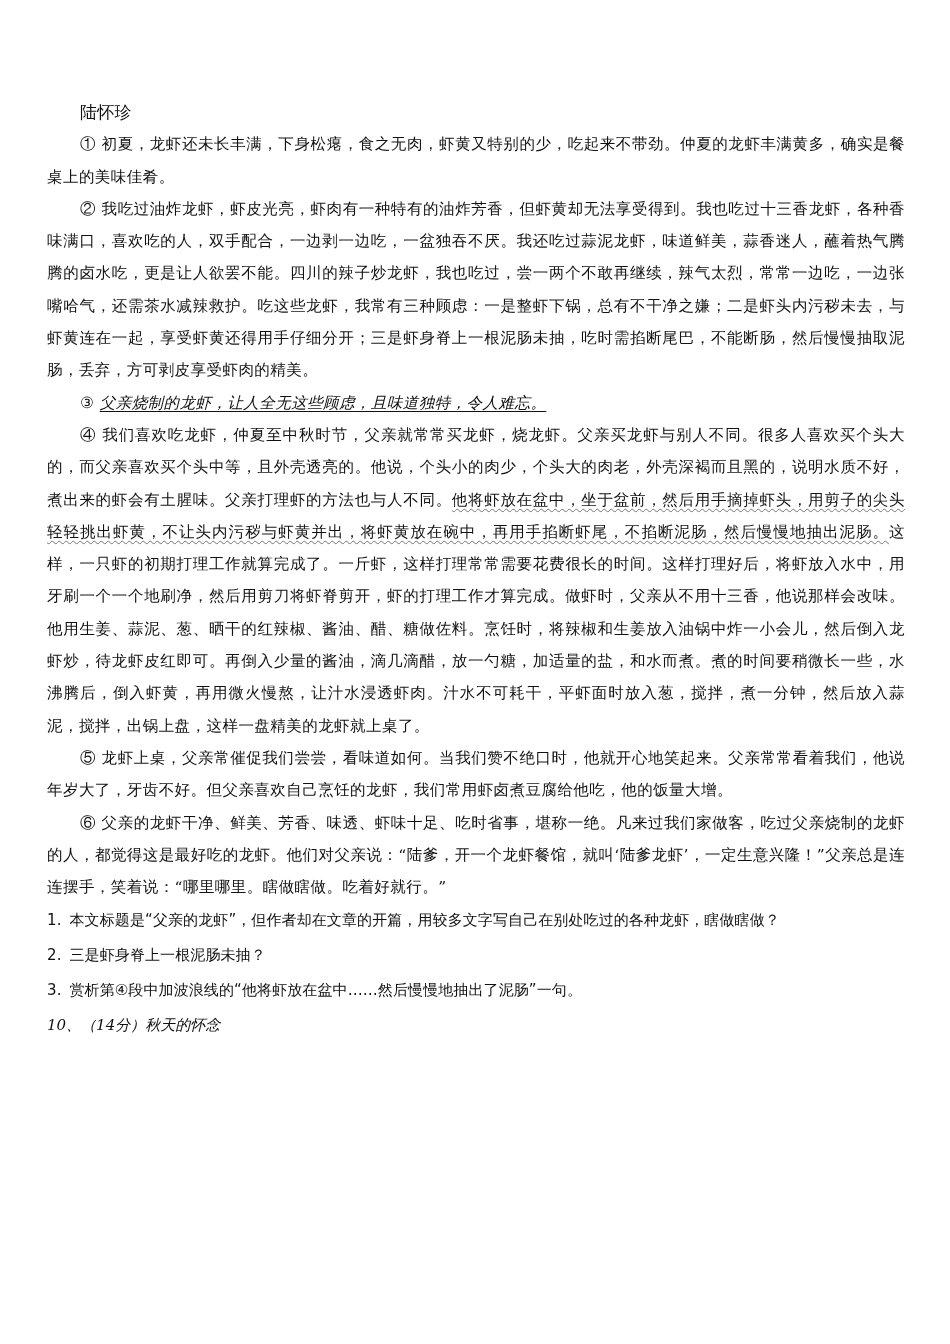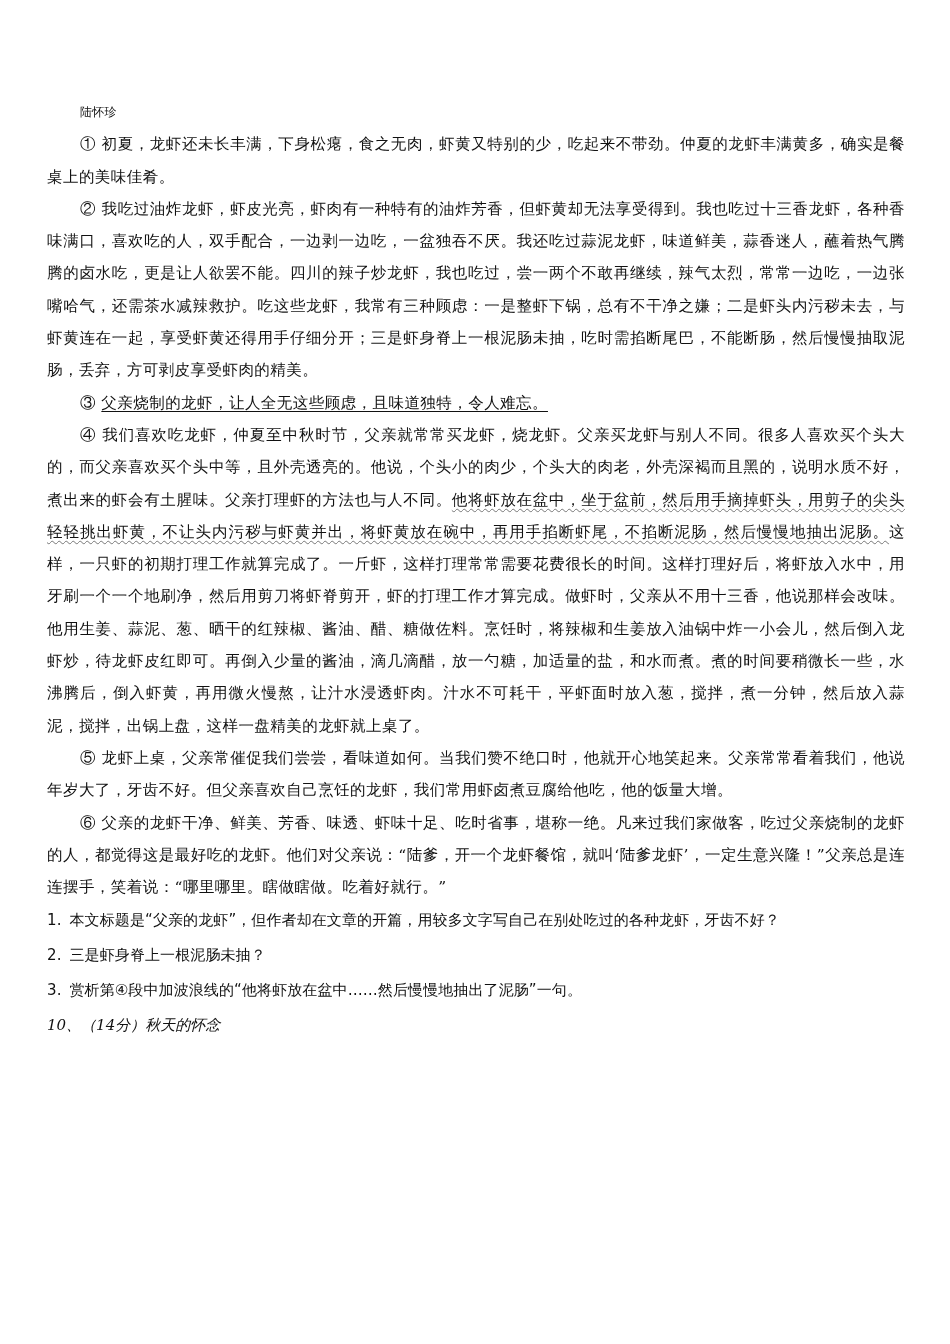--- a/index.html
+++ b/index.html
@@ -15,41 +15,42 @@
     font-family: "DejaVu Serif", "Liberation Serif", serif;
     color: #111111;
   }
   .page {
     position: absolute;
     left: 47px;
     top: 96px;
     width: 858px;
   }
   .line {
-    font-size: 12px;
+    font-size: 17px;
     line-height: 32.3px;
     white-space: nowrap;
     letter-spacing: 0.2px;
     text-align: justify;
   }
   .author {
     padding-left: 33px;
   }
   .para {
     font-size: 15.5px;
     line-height: 32.3px;
     text-indent: 33px;
     text-align: justify;
     letter-spacing: 0.45px;
     margin: 0;
   }
   .underline {
     text-decoration: underline;
     text-decoration-color: #111;
     text-underline-offset: 3px;
+    font-style: italic;
   }
   .wavy {
     text-decoration: underline wavy;
     text-decoration-color: #777;
     text-decoration-thickness: 1px;
     text-underline-offset: 3px;
   }
   .questions {
     margin-top: 0px;
   }
@@ -85,20 +86,20 @@
   <p class="para"><span>③</span> <span class="underline">父亲烧制的龙虾，让人全无这些顾虑，且味道独特，令人难忘。</span></p>
 
   <p class="para"><span>④</span> <span>我们喜欢吃龙虾，仲夏至中秋时节，父亲就常常买龙虾，烧龙虾。父亲买龙虾与别人不同。很多人喜欢买个头大的，而父亲喜欢买个头中等，且外壳透亮的。他说，个头小的肉少，个头大的肉老，外壳深褐而且黑的，说明水质不好，煮出来的虾会有土腥味。父亲打理虾的方法也与人不同。</span><span class="wavy">他将虾放在盆中，坐于盆前，然后用手摘掉虾头，用剪子的尖头轻轻挑出虾黄，不让头内污秽与虾黄并出，将虾黄放在碗中，再用手掐断虾尾，不掐断泥肠，然后慢慢地抽出泥肠。</span><span>这样，一只虾的初期打理工作就算完成了。一斤虾，这样打理常常需要花费很长的时间。这样打理好后，将虾放入水中，用牙刷一个一个地刷净，然后用剪刀将虾脊剪开，虾的打理工作才算完成。做虾时，父亲从不用十三香，他说那样会改味。他用生姜、蒜泥、葱、晒干的红辣椒、酱油、醋、糖做佐料。烹饪时，将辣椒和生姜放入油锅中炸一小会儿，然后倒入龙虾炒，待龙虾皮红即可。再倒入少量的酱油，滴几滴醋，放一勺糖，加适量的盐，和水而煮。煮的时间要稍微长一些，水沸腾后，倒入虾黄，再用微火慢熬，让汁水浸透虾肉。汁水不可耗干，平虾面时放入葱，搅拌，煮一分钟，然后放入蒜泥，搅拌，出锅上盘，这样一盘精美的龙虾就上桌了。</span></p>
 
   <p class="para"><span>⑤</span> <span>龙虾上桌，父亲常催促我们尝尝，看味道如何。当我们赞不绝口时，他就开心地笑起来。父亲常常看着我们，他说年岁大了，牙齿不好。但父亲喜欢自己烹饪的龙虾，我们常用虾卤煮豆腐给他吃，他的饭量大增。</span></p>
 
   <p class="para"><span>⑥</span> <span>父亲的龙虾干净、鲜美、芳香、味透、虾味十足、吃时省事，堪称一绝。凡来过我们家做客，吃过父亲烧制的龙虾的人，都觉得这是最好吃的龙虾。他们对父亲说：“陆爹，开一个龙虾餐馆，就叫‘陆爹龙虾’，一定生意兴隆！”父亲总是连连摆手，笑着说：“哪里哪里。瞎做瞎做。吃着好就行。”</span></p>
 
 
   <div class="questions">
-    <p class="q"><span class="num">1.</span><span>本文标题是“父亲的龙虾”，但作者却在文章的开篇，用较多文字写自己在别处吃过的各种龙虾，牙齿不好？</span></p>
+    <p class="q"><span class="num">1.</span><span>本文标题是“父亲的龙虾”，但作者却在文章的开篇，用较多文字写自己在别处吃过的各种龙虾，瞎做瞎做？</span></p>
     <p class="q"><span class="num">2.</span><span>三是虾身脊上一根泥肠未抽？</span></p>
     <p class="q"><span class="num">3.</span><span>赏析第④段中加波浪线的“他将虾放在盆中……然后慢慢地抽出了泥肠”一句。</span></p>
   </div>
 
   <p class="section">10、（14分）秋天的怀念</p>
 
 </div>
 
 </body></html>

